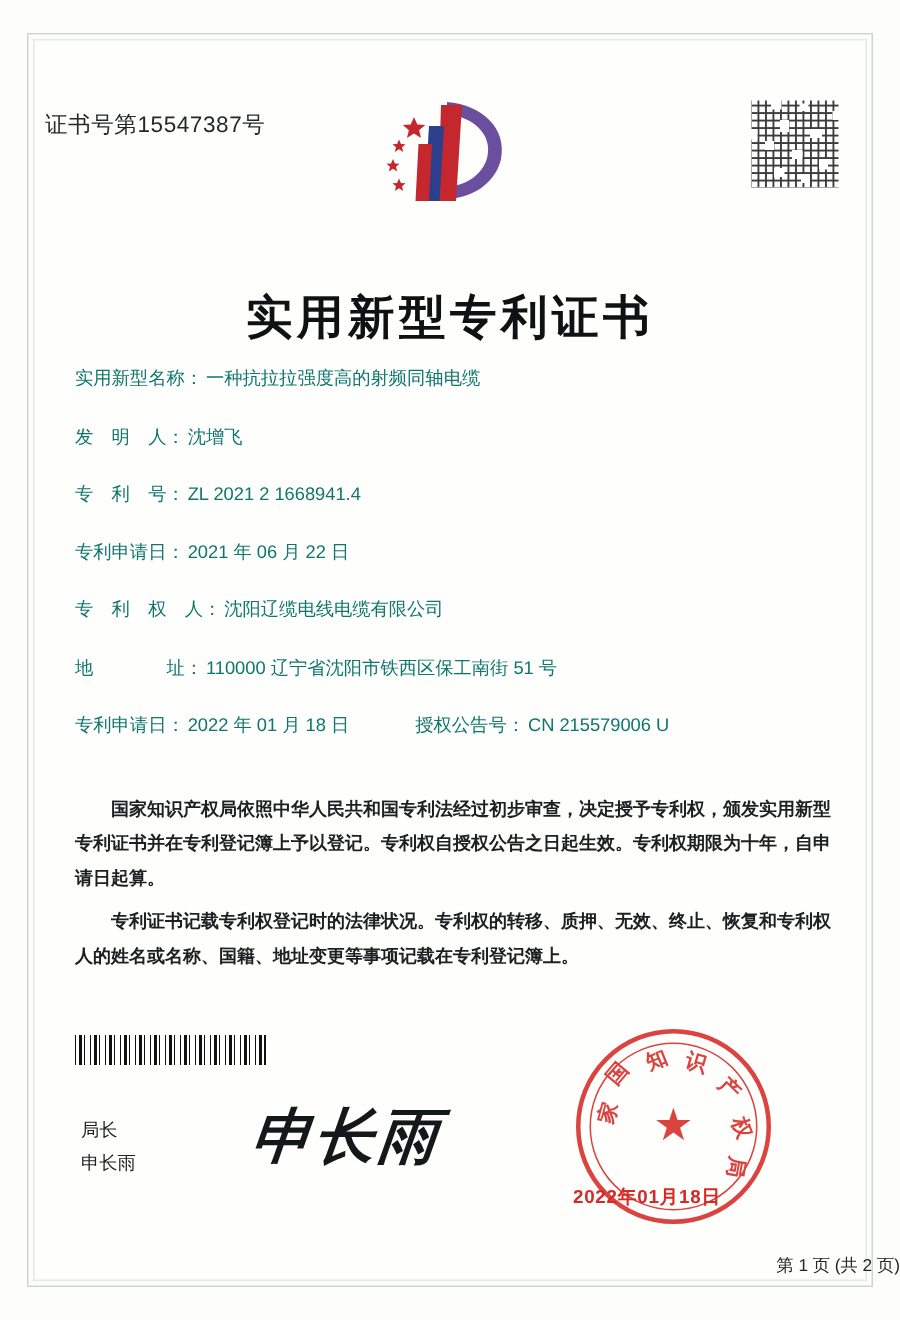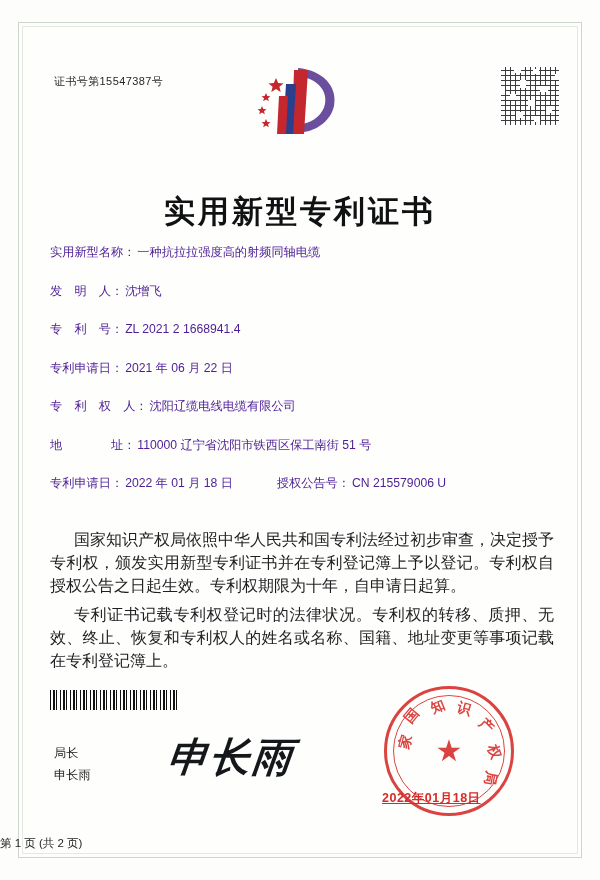--- a/index.html
+++ b/index.html
@@ -34,23 +34,23 @@
     left: 22px;
     top: 26px;
     right: 22px;
     bottom: 26px;
     border: 1px solid #e4e9e2;
   }
 
   
   .cert-number {
     position: absolute;
-    left: 54px;
+    left: 30px;
     top: 74px;
-    font-size: 11px;
+    font-size: 15px;
     letter-spacing: 0.4px;
     color: #25282a;
   }
   .logo {
     position: absolute;
     left: 246px;
     top: 62px;
     width: 96px;
     height: 78px;
   }
@@ -101,21 +101,21 @@
     position: absolute;
     left: 50px;
     top: 244px;
     right: 50px;
   }
   .row {
     display: flex;
     align-items: baseline;
     margin-bottom: 21.5px;
     font-size: 12.2px;
-    color: #4c1d95;
+    color: #0f766e;
     text-align: center;
   }
   .row .lbl {
     white-space: pre;
     flex: none;
   }
   .row .val {
     margin-left: 2px;
   }
   .row.two-col {
@@ -125,24 +125,25 @@
     width: 44px;
     flex: none;
   }
 
   
   .paras {
     position: absolute;
     left: 50px;
     right: 46px;
     top: 528px;
-    font-size: 16px;
+    font-size: 12px;
     line-height: 23px;
     color: #1d1f21;
     text-align: justify;
+    font-weight: bold;
   }
   .paras p {
     margin: 0 0 6px 0;
     text-indent: 24px;
   }
 
   
   .barcode {
     position: absolute;
     left: 50px;
@@ -218,30 +219,29 @@
     transform-origin: center center;
   }
   .seal-date {
     position: absolute;
     left: 382px;
     top: 790px;
     font-size: 12.5px;
     color: #d62a27;
     font-weight: bold;
     letter-spacing: 0.5px;
-    text-decoration: underline;
   }
 
   
   .footer {
     position: absolute;
     left: 0;
     right: 0;
     top: 836px;
-    text-align: left;
+    text-align: right;
     font-size: 11.5px;
     color: #232527;
   }
 </style>
 </head>
 <body>
 
 <div class="page">
 
   <div class="outer-border"></div>

